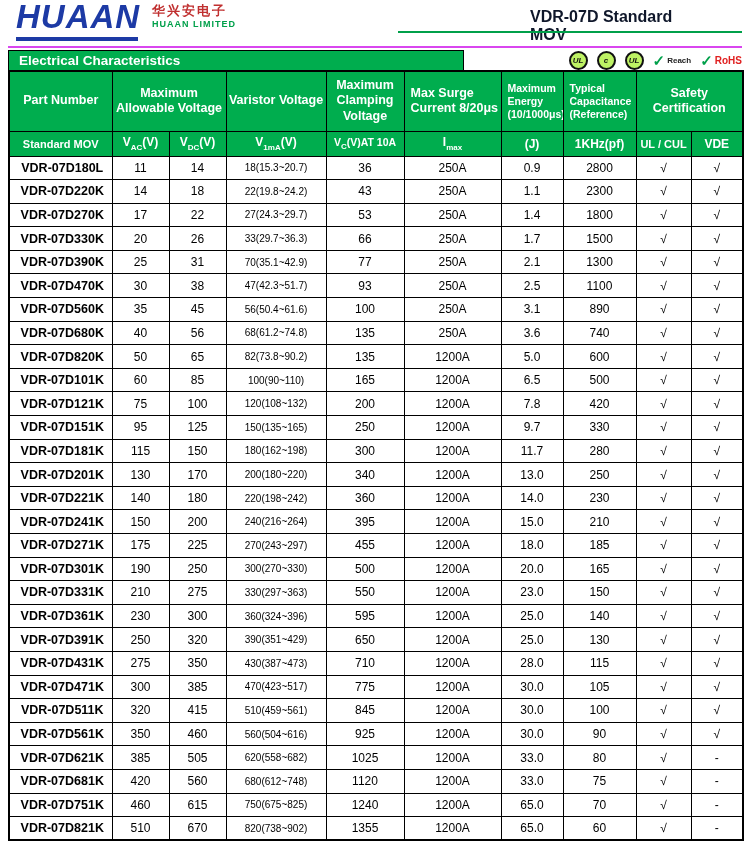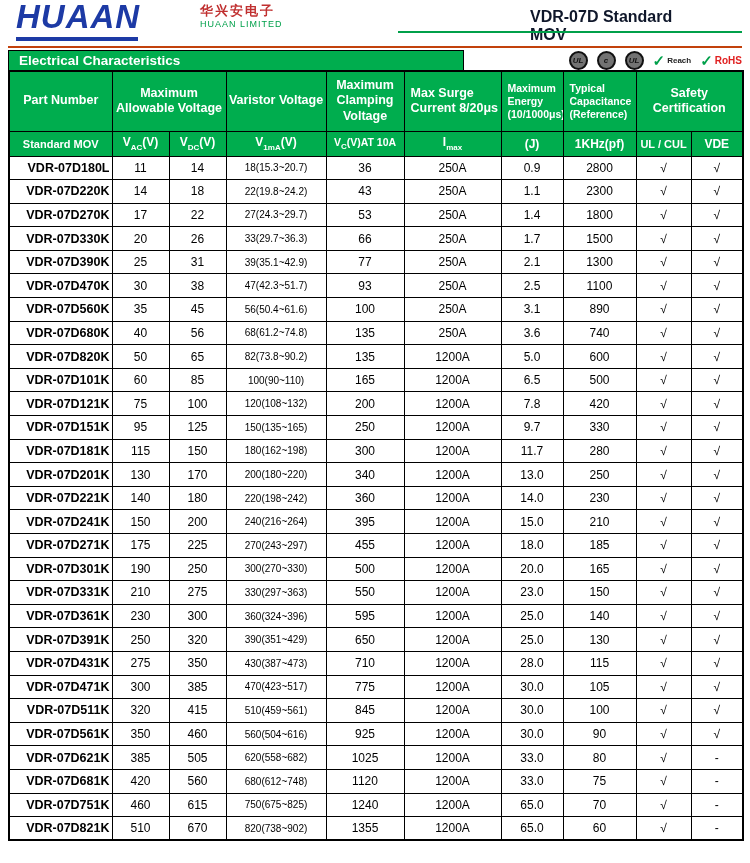--- a/index.html
+++ b/index.html
@@ -12,49 +12,49 @@
   }
 
   
   .top-banner { position:absolute; top:0; left:0; width:696px; height:46px; background:#fff; }
   .logo {
     position:absolute; left:16px; top:-2px;
     font-size:33px; font-weight:bold; font-style:italic;
     color:#1d3aa5; letter-spacing:1px;
   }
   .logo-rule { position:absolute; left:16px; top:37px; width:122px; height:4px; background:#1d3aa5; }
-  .company-block { position:absolute; left:152px; top:3px; line-height:1.25;margin-left:48px; }
+  .company-block { position:absolute; left:152px; top:3px; line-height:1.25; }
   .company-cn { color:#c03030; font-size:13px; font-weight:bold; letter-spacing:2px; }
-  .company-en { color:#00a04a; font-size:9px; font-weight:normal; letter-spacing:1px; }
+  .company-en { color:#00a04a; font-size:9px; font-weight:bold; letter-spacing:1px; }
   .doc-title {
     position:absolute; left:530px; top:8px;
     color:#0f172a; font-size:16px; font-weight:bold;
   }
   .title-rule { position:absolute; left:398px; top:31px; width:344px; height:2px; background:#00a04a; }
 
   
   .section-row {
     position:absolute; top:46px; left:8px; width:734px; height:24px;
-    border-top:2px solid #c2410c;
+    border-top:2px solid #d946ef;
   }
   .section-bar {
     position:absolute; left:0; top:2px; width:456px; height:21px;
     background:#00ad4e; border:1px solid #000;
     color:#fff; font-size:13.5px; font-weight:bold;
     padding:2px 0 0 10px;
   }
   .certs {
     position:absolute; right:0; top:1px; height:22px;
     display:flex; align-items:center; gap:9px;
   }
   .badge {
     width:19px; height:19px; border:2px solid #111; border-radius:50%;
     display:inline-flex; align-items:center; justify-content:center;
     font-size:8px; font-weight:bold; font-style:italic; color:#111;
-    background:#737373;
+    background:#bef264;
   }
   .cert-item { display:inline-flex; align-items:center; gap:2px; }
   .check-glyph { color:#00a04a; font-size:15px; font-weight:bold; line-height:1; }
   .reach-label { font-size:8px; color:#222; font-weight:bold; }
   .rohs-label { font-size:10px; color:#e02020; font-weight:bold; }
 
   
   .data-table {
     position:absolute; top:70px; left:8px; width:734px;
     border-collapse:collapse; table-layout:fixed;
@@ -71,21 +71,21 @@
   .group-row th.small { font-size:10.5px; }
   .sub-row th { height:25px; font-size:12px; text-align:center; }
   .sub-row th.sm { font-size:11px; }
   .sub-row th.xs { font-size:10.5px; }
   sub.subsc { font-size:8px;margin-top:16px; }
 
   .data-table tbody td {
     height:23.6px; font-size:12px; text-align:center; background:#fff; color:#000;
   }
   .data-table tbody td.pn {
-    font-weight:bold; text-align:right; padding-left:5px; font-size:12.5px;
+    font-weight:bold; text-align:center; padding-left:5px; font-size:12.5px;
   }
   .data-table tbody td.vv { font-size:10px; }
 </style>
 </head>
 <body>
 
 <div class="top-banner">
   <div class="logo">HUAAN</div>
   <div class="logo-rule"></div>
   <div class="company-block">
@@ -196,21 +196,21 @@
         <td>250A</td>
         <td>1.7</td>
         <td>1500</td>
         <td>√</td>
         <td>√</td>
       </tr>
       <tr>
         <td class="pn">VDR-07D390K</td>
         <td>25</td>
         <td>31</td>
-        <td class="vv">39(35.1~42.9)</td>
+        <td class="vv">70(35.1~42.9)</td>
         <td>77</td>
         <td>250A</td>
         <td>2.1</td>
         <td>1300</td>
         <td>√</td>
         <td>√</td>
       </tr>
       <tr>
         <td class="pn">VDR-07D470K</td>
         <td>30</td>

